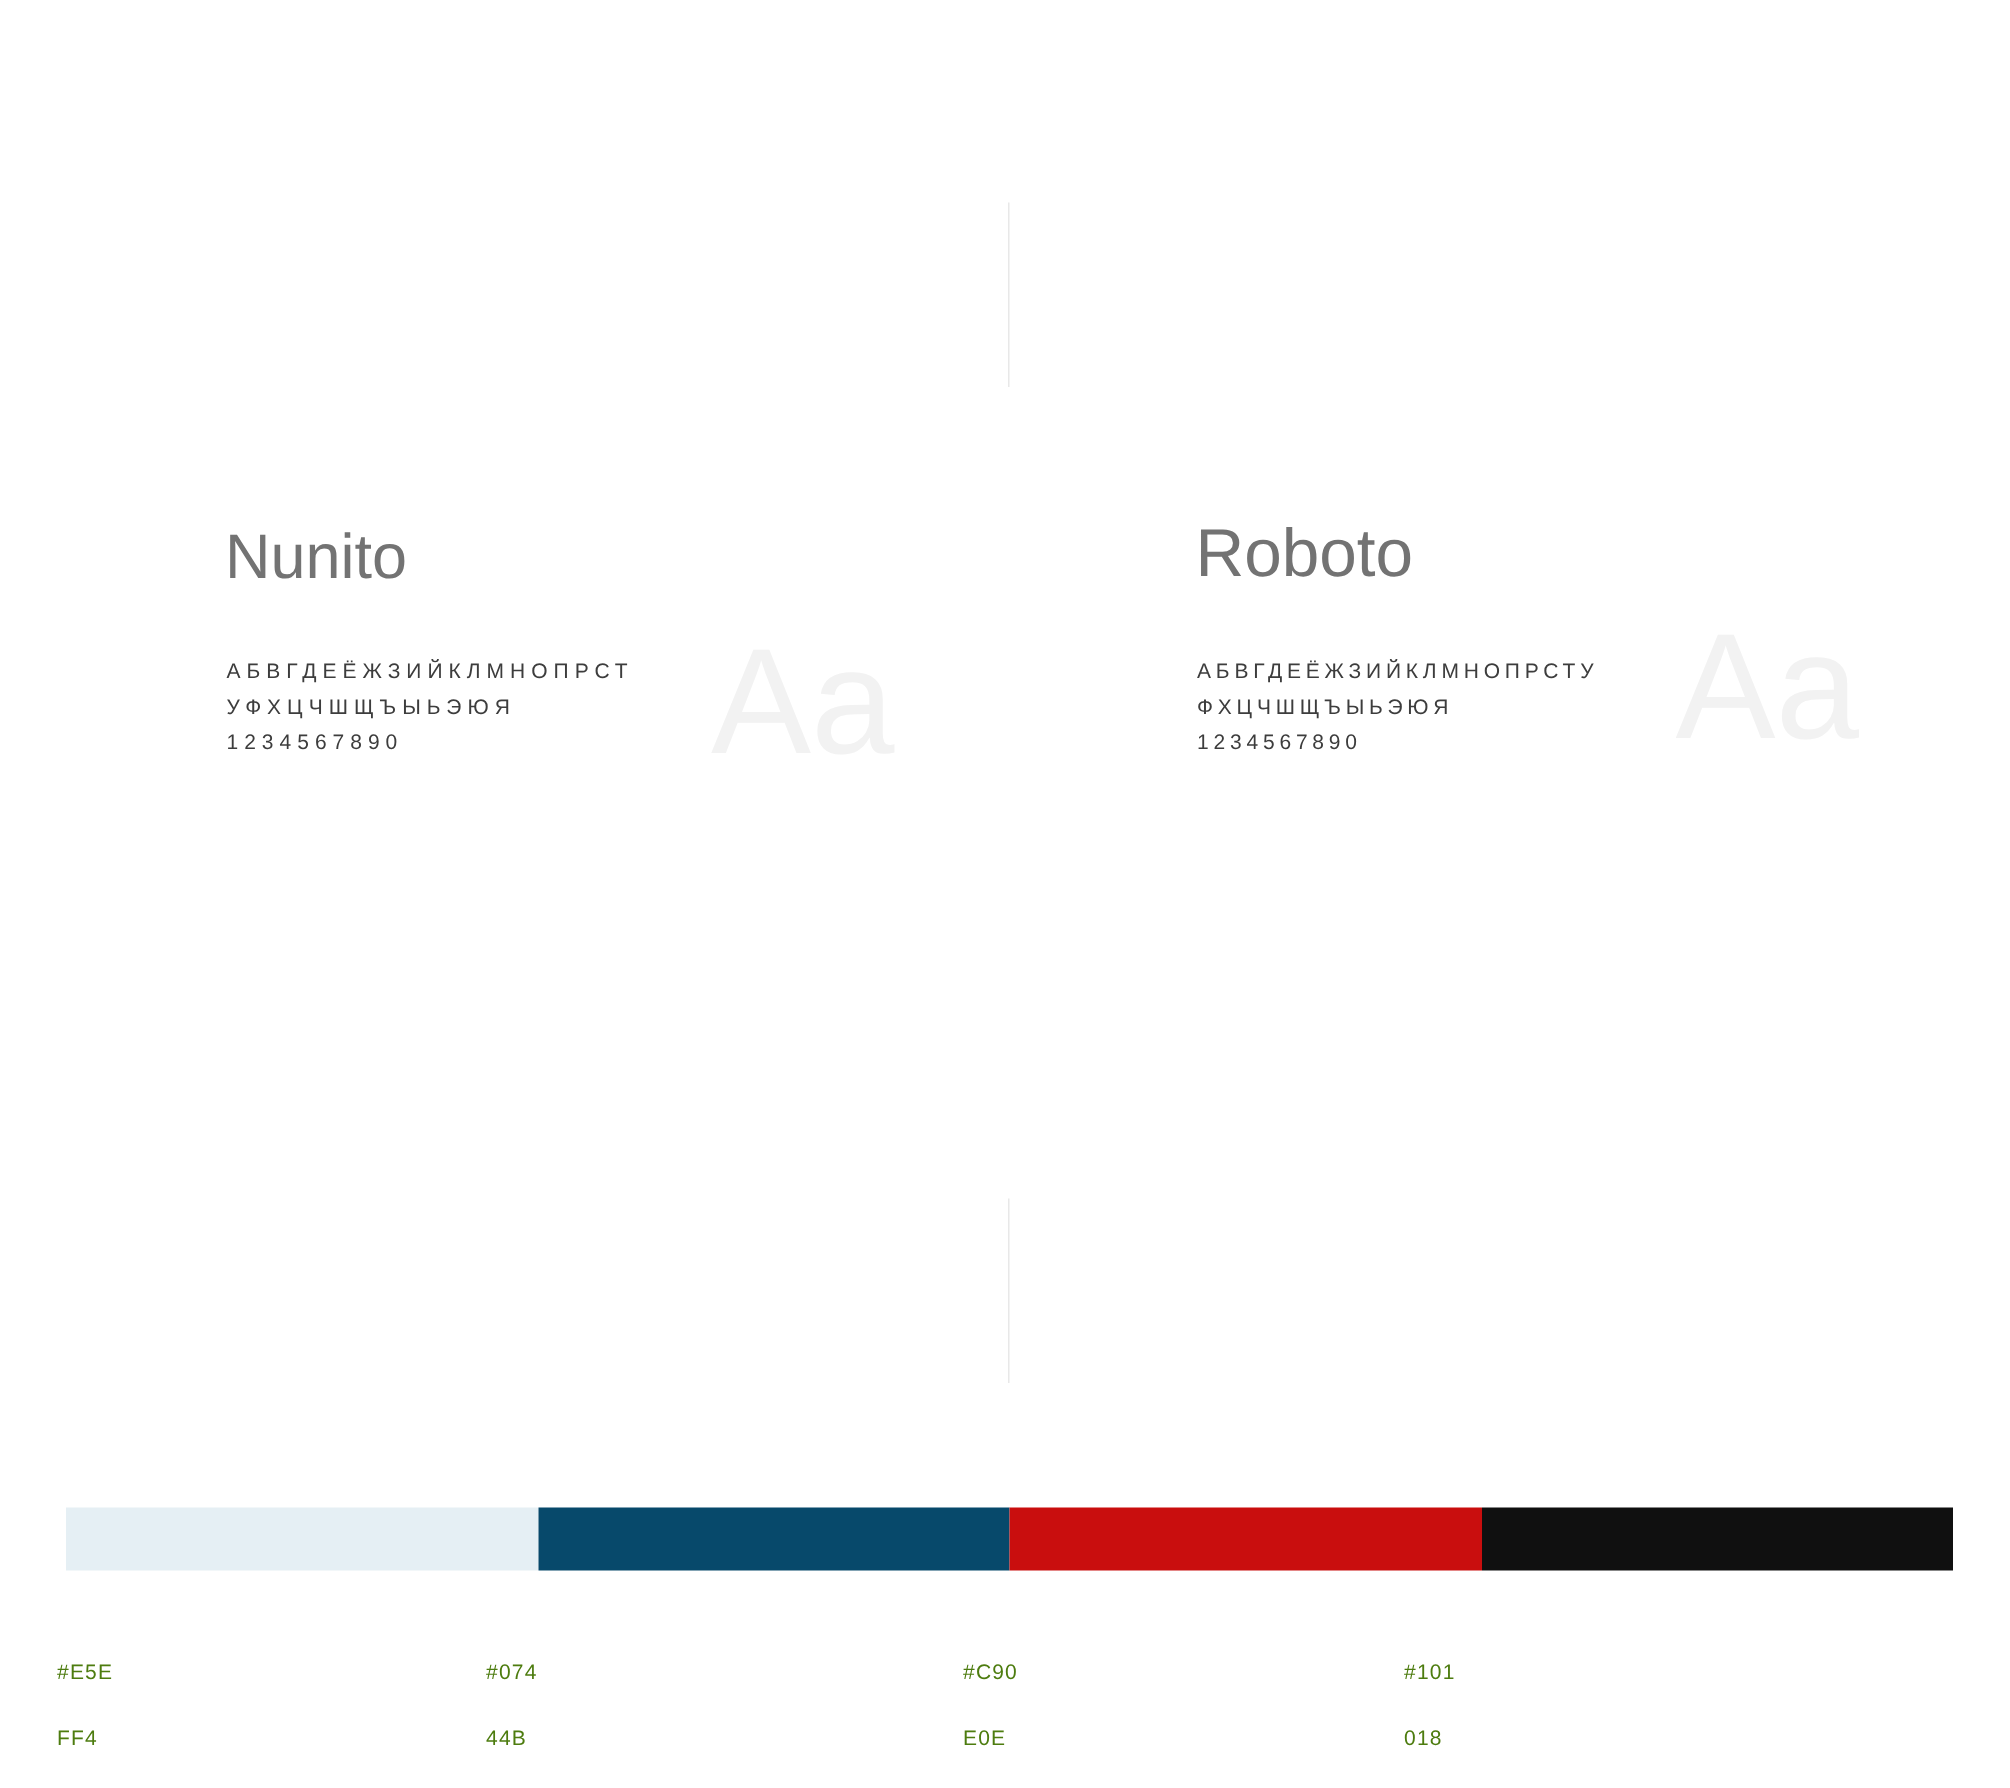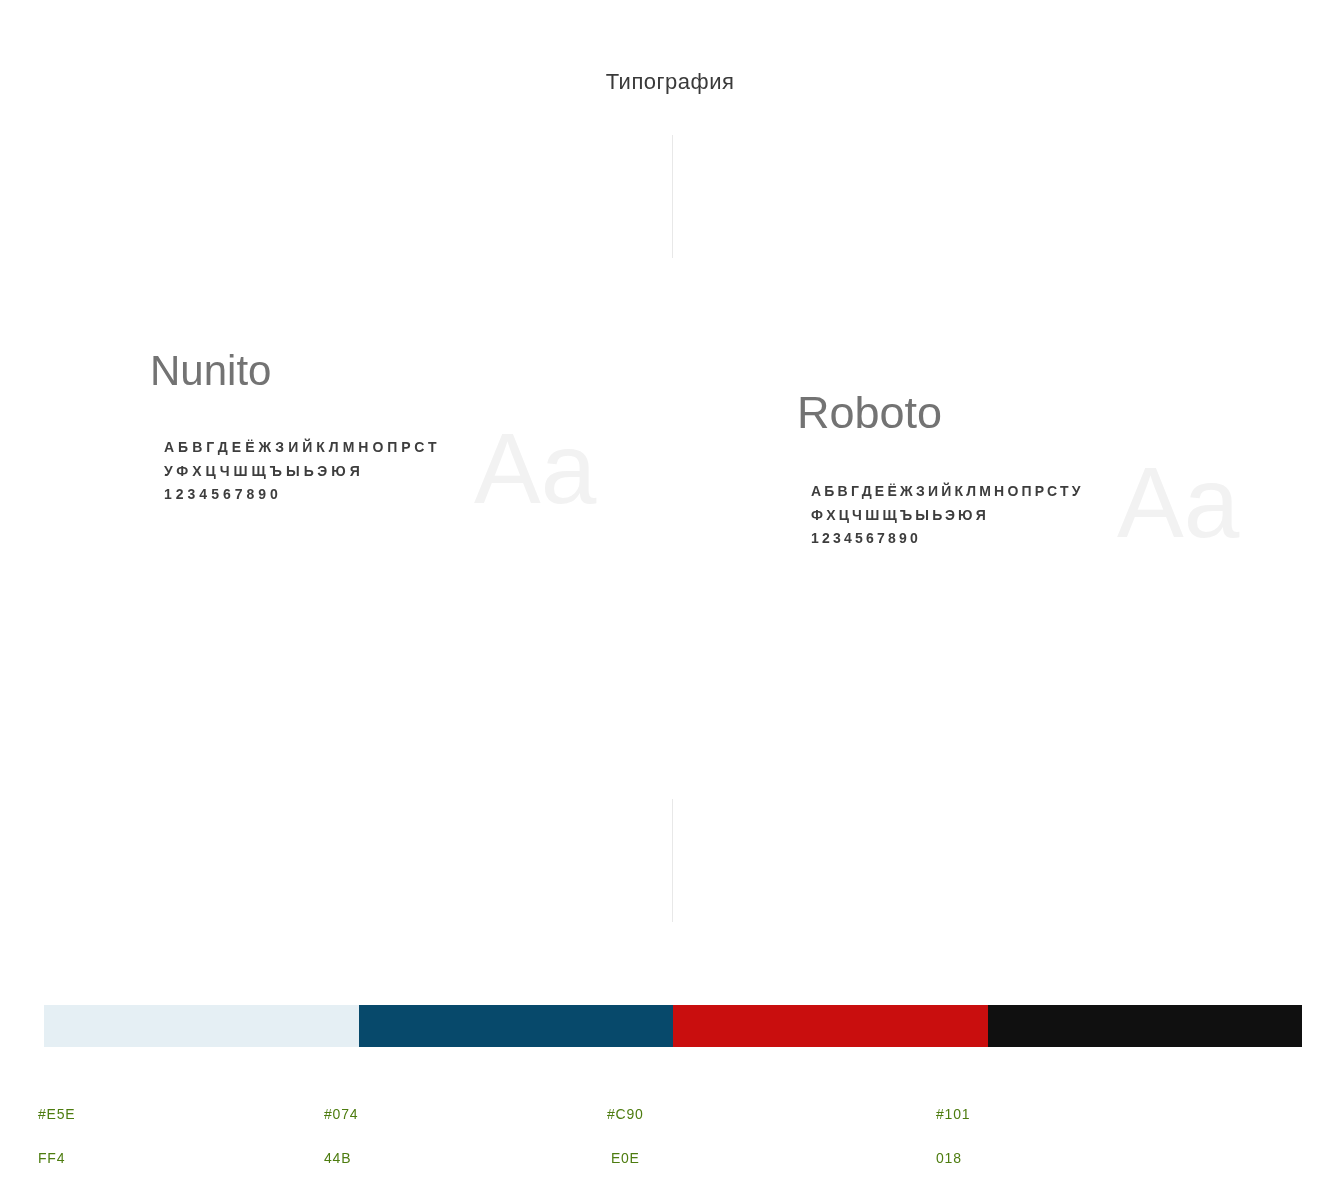--- a/index.html
+++ b/index.html
@@ -37,32 +37,31 @@
   .divider-typography { top: 135px; }
   .divider-colors     { top: 799px; }
 
   .font-block { position: absolute; }
   .font-name {
     font-weight: 400;
     color: #737373;
     line-height: 1;
   }
   .font-block-nunito { left: 150px; top: 350px; }
-  .font-block-roboto { left: 797px; top: 346px; margin-top: 44px; }
+  .font-block-roboto { left: 797px; top: 346px; }
   .font-block-nunito .font-name { font-size: 42px; }
   .font-block-roboto .font-name { font-size: 45px; }
 
   .alphabet {
     position: absolute;
-    left: 14px;
+    left: 1px;
     color: #3d3d3d;
     font-size: 14px;
     line-height: 23.5px;
     white-space: nowrap;
-    font-weight: bold;
   }
   .font-block-nunito .alphabet { top: 86px; letter-spacing: 4px; }
   .font-block-roboto .alphabet { top: 90px; letter-spacing: 3.2px; }
 
   .specimen {
     position: absolute;
     font-size: 100px;
     line-height: 100px;
     color: #f2f2f2;
     font-weight: 400;
@@ -84,29 +83,28 @@
     position: absolute;
     top: 1081px;
     color: #4d7c0f;
     font-size: 14px;
     line-height: 22px;
     letter-spacing: 0.8px;
     white-space: pre-line;
   }
   .hex-0 { left: 38px;  }
   .hex-1 { left: 324px; }
-  .hex-2 { left: 607px; text-align: center; }
+  .hex-2 { left: 642px; }
   .hex-3 { left: 936px; }
 </style>
 </head>
 <body>
 
 <div class="canvas">
 
-  <div class="section-title title-typography">Типография</div>
 
   <div class="v-divider divider-typography"></div>
 
   <div class="font-block font-block-nunito">
     <div class="font-name">Nunito</div>
     <div class="alphabet">
       <div>АБВГДЕЁЖЗИЙКЛМНОПРСТ</div>
       <div>УФХЦЧШЩЪЫЬЭЮЯ</div>
       <div>1234567890</div>
     </div>

